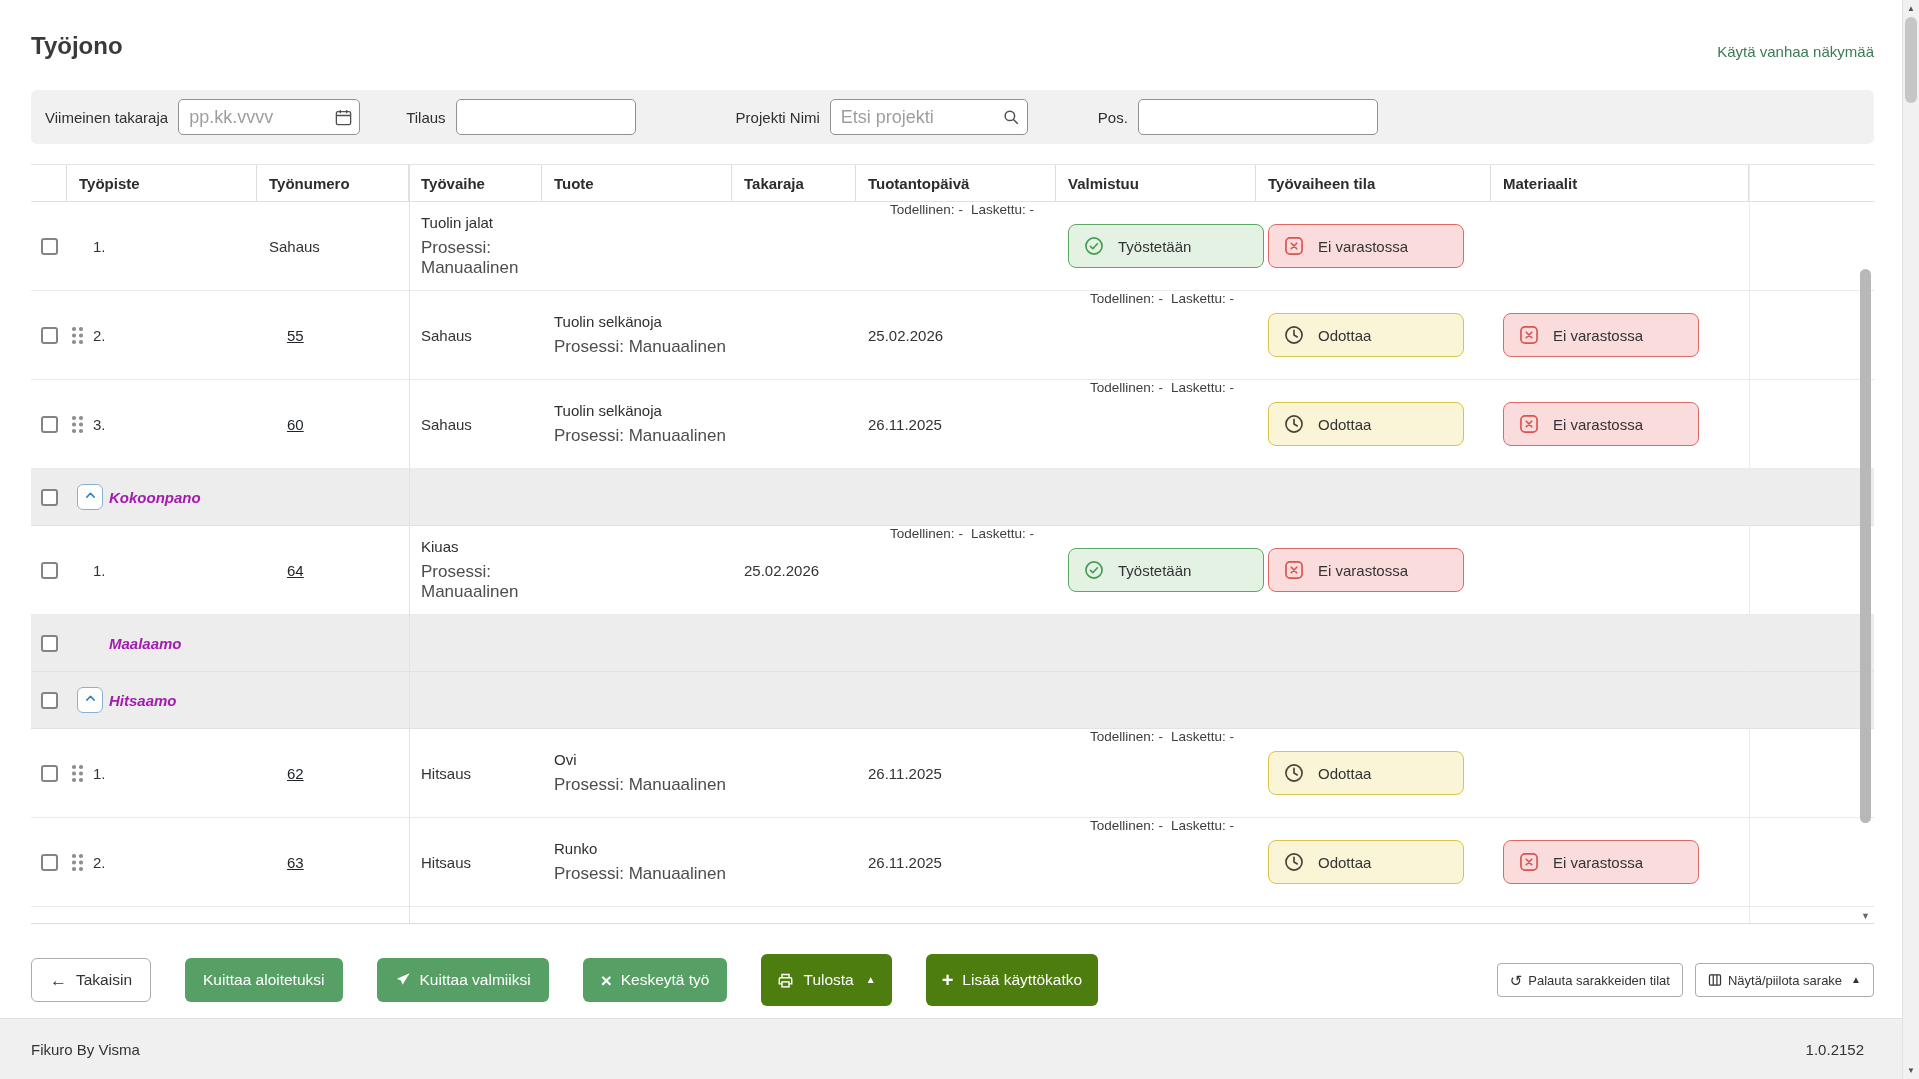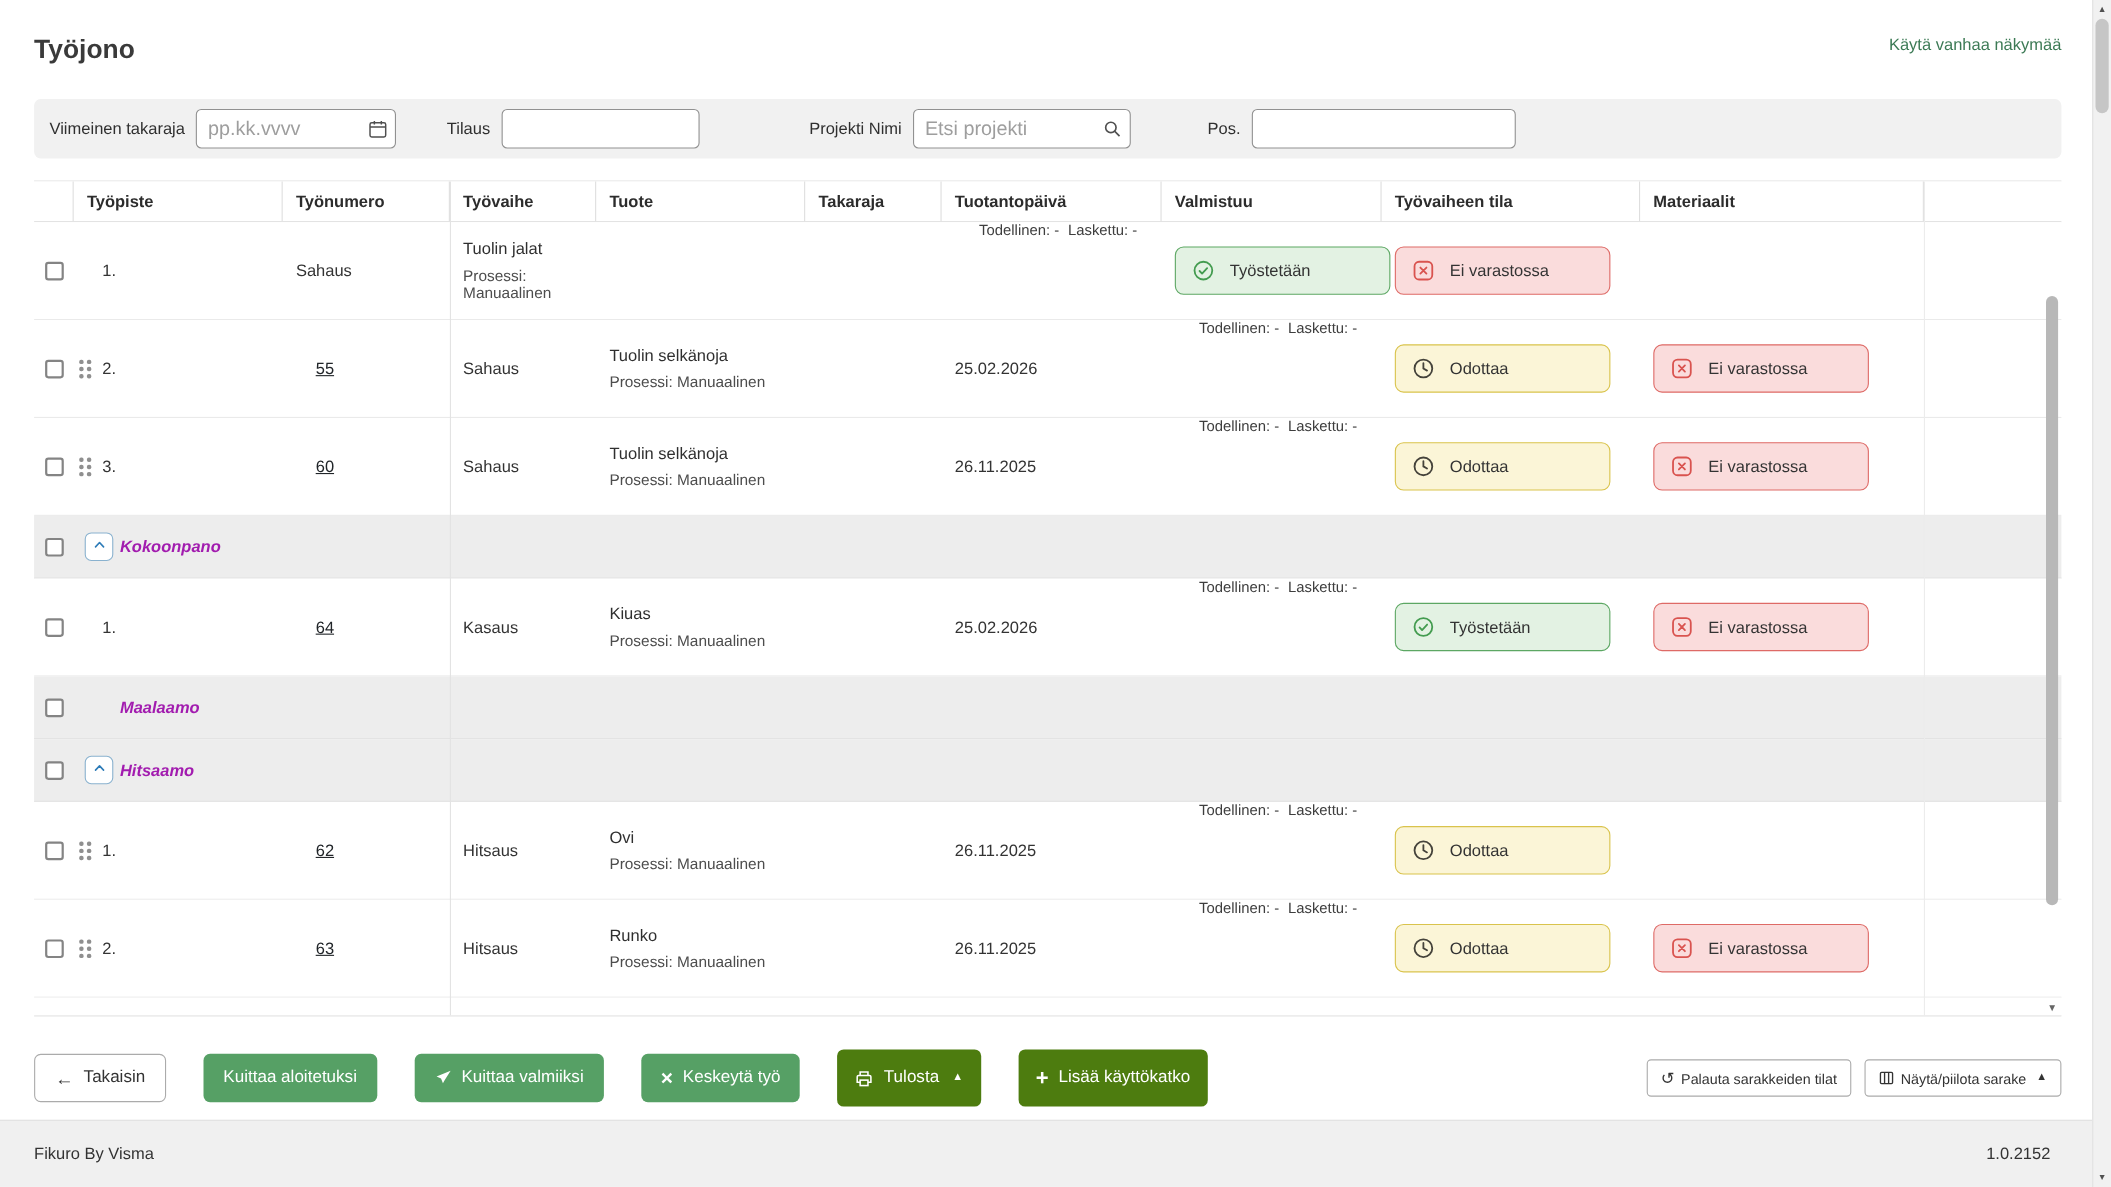--- a/index.html
+++ b/index.html
@@ -5,21 +5,21 @@
 <style>
   html,body{margin:0;padding:0;}
   body{
     width:1919px;height:1079px;overflow:hidden;background:#ffffff;color:#333;
     font-family:"Liberation Sans","DejaVu Sans",sans-serif;
     display:flex;flex-direction:column;position:relative;
   }
   .main{flex:1 1 auto;min-height:0;padding:24px 45px 0 31px;box-sizing:border-box;}
 
   
-  .page-header{display:flex;justify-content:space-between;align-items:flex-start;margin:8px 0 30px;}
+  .page-header{display:flex;justify-content:space-between;align-items:flex-end;margin:8px 0 30px;}
   .page-title{font-size:24px;font-weight:bold;color:#3a3a3a;margin:0;}
   .old-view-link{font-size:15px;color:#3c7a55;text-decoration:none;cursor:pointer;}
 
   
   .filter-bar{height:54px;background:#f1f1f1;border-radius:6px;display:flex;align-items:center;padding:0 14px;box-sizing:border-box;}
   .fgroup{display:flex;align-items:center;gap:10px;}
   .fgroup label{font-size:15px;color:#2f2f2f;white-space:nowrap;}
   .g2{margin-left:46px}.g3{margin-left:100px}.g4{margin-left:70px}
   .input-wrap{position:relative;display:flex;align-items:center;background:#fff;border:1px solid #919191;border-radius:5px;height:36px;box-sizing:border-box;}
   .input-wrap input{border:none;outline:none;background:transparent;height:100%;padding:0 10px;font-size:18px;font-family:inherit;color:#333;flex:1;min-width:0;}
@@ -42,21 +42,21 @@
   .c-pos{padding-left:4px;}
   .drag-slot{width:22px;display:flex;align-items:center;}
   .drag-handle{width:12px;height:18px;position:relative;cursor:grab;}
   .drag-dot{position:absolute;top:1px;left:1px;width:3.5px;height:3.5px;border-radius:50%;background:#8f8f8f;
     box-shadow:7px 0 0 #8f8f8f,0 6.5px 0 #8f8f8f,7px 6.5px 0 #8f8f8f,0 13px 0 #8f8f8f,7px 13px 0 #8f8f8f;}
   .pos-text{font-size:15px;color:#333;}
   .job-link{font-size:15px;color:#212529;text-decoration:underline;cursor:pointer;margin-left:18px;}
   .c-phase{font-size:15px;color:#333;}
   .c-product{flex-direction:column;align-items:flex-start;justify-content:center;gap:7px;}
   .product-name{font-size:15px;color:#2f2f2f;}
-  .product-process{font-size:14px;color:#4d4d4d;}
+  .product-process{font-size:17px;color:#4d4d4d;}
   .c-date{font-size:15px;color:#333;}
   .c-ready{flex-direction:row;align-items:flex-start;justify-content:center;gap:8px;font-size:13.5px;color:#3e3e3e;}
   .c-group{grid-column:2 / -1;display:flex;align-items:center;height:100%;padding-left:10px;}
   .chevron-slot{width:32px;display:flex;align-items:center;}
   .collapse-btn{width:26px;height:26px;border:1px solid #8ab2cf;background:#fff;border-radius:6px;display:flex;align-items:center;justify-content:center;cursor:pointer;padding:0;}
   .group-label{font-size:15px;font-weight:bold;color:#a21caf;font-style:italic;}
   .partial-row{height:16px;background:#fff;}
 
   .badge{width:196px;height:44px;border-radius:8px;display:flex;align-items:center;gap:13px;padding-left:14px;box-sizing:border-box;font-size:15px;color:#333;flex:0 0 auto;text-align:center;}
   .badge .badge-icon{display:flex;align-items:center;}
@@ -342,23 +342,20 @@
           <div class="cell c-check">
             <span class="checkbox"></span>
           </div>
           <div class="cell c-pos">
             <span class="drag-slot"></span>
             <span class="pos-text">1.</span>
           </div>
           <div class="cell c-num">
             <a class="job-link" href="#">64</a>
           </div>
-          <div class="cell c-phase">
-            <span>Kasaus</span>
-          </div>
           <div class="cell c-product">
             <span class="product-name">Kiuas</span>
             <span class="product-process">Prosessi: Manuaalinen</span>
           </div>
           <div class="cell c-date"></div>
           <div class="cell c-date">
             <span>25.02.2026</span>
           </div>
           <div class="cell c-ready">
             <span>Todellinen: -</span>

